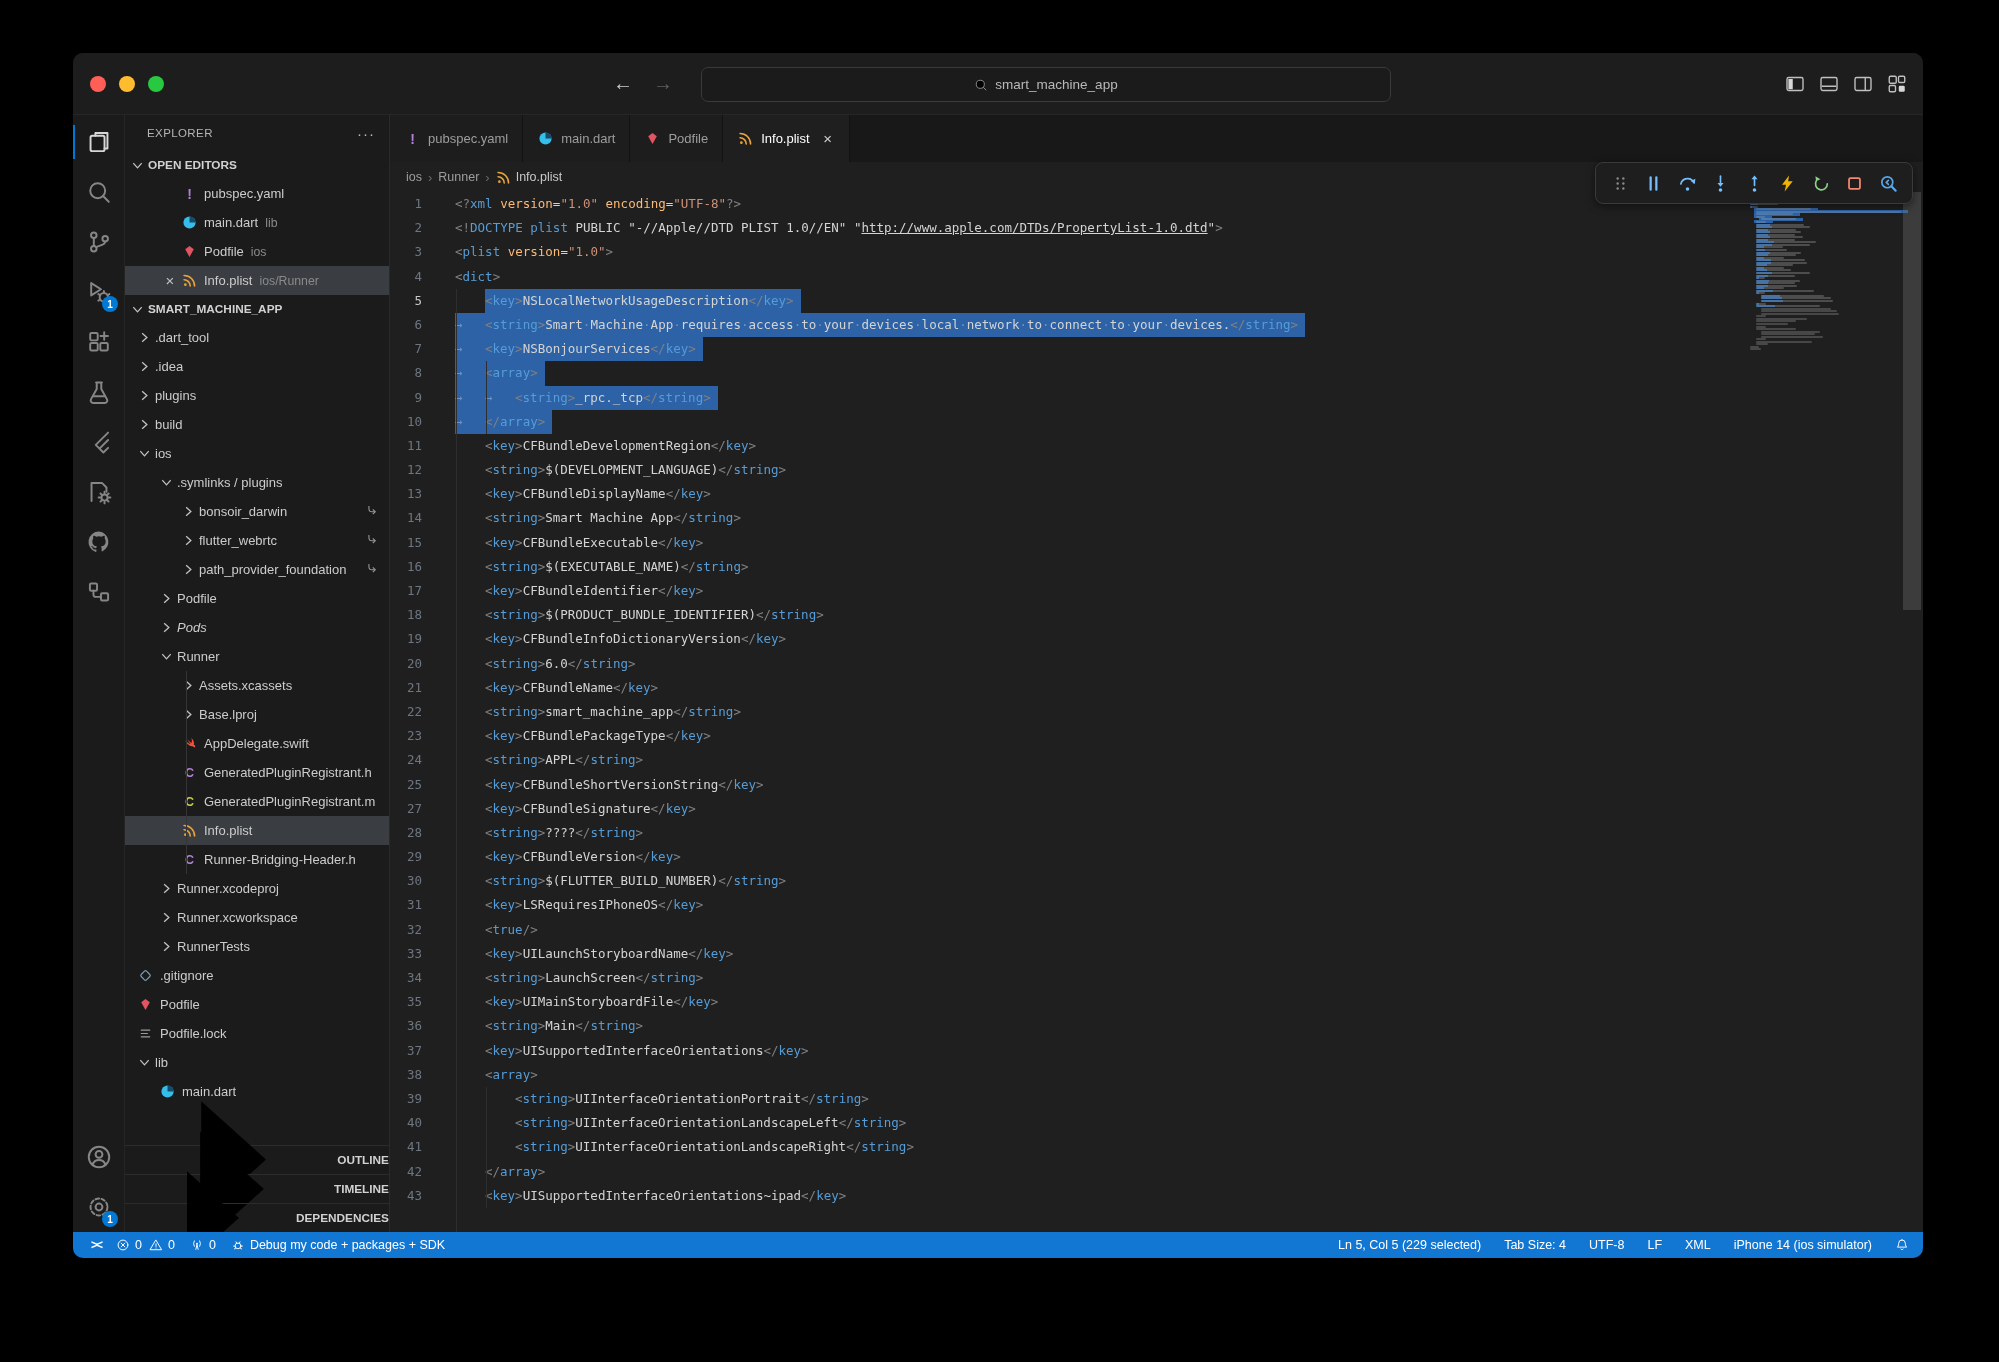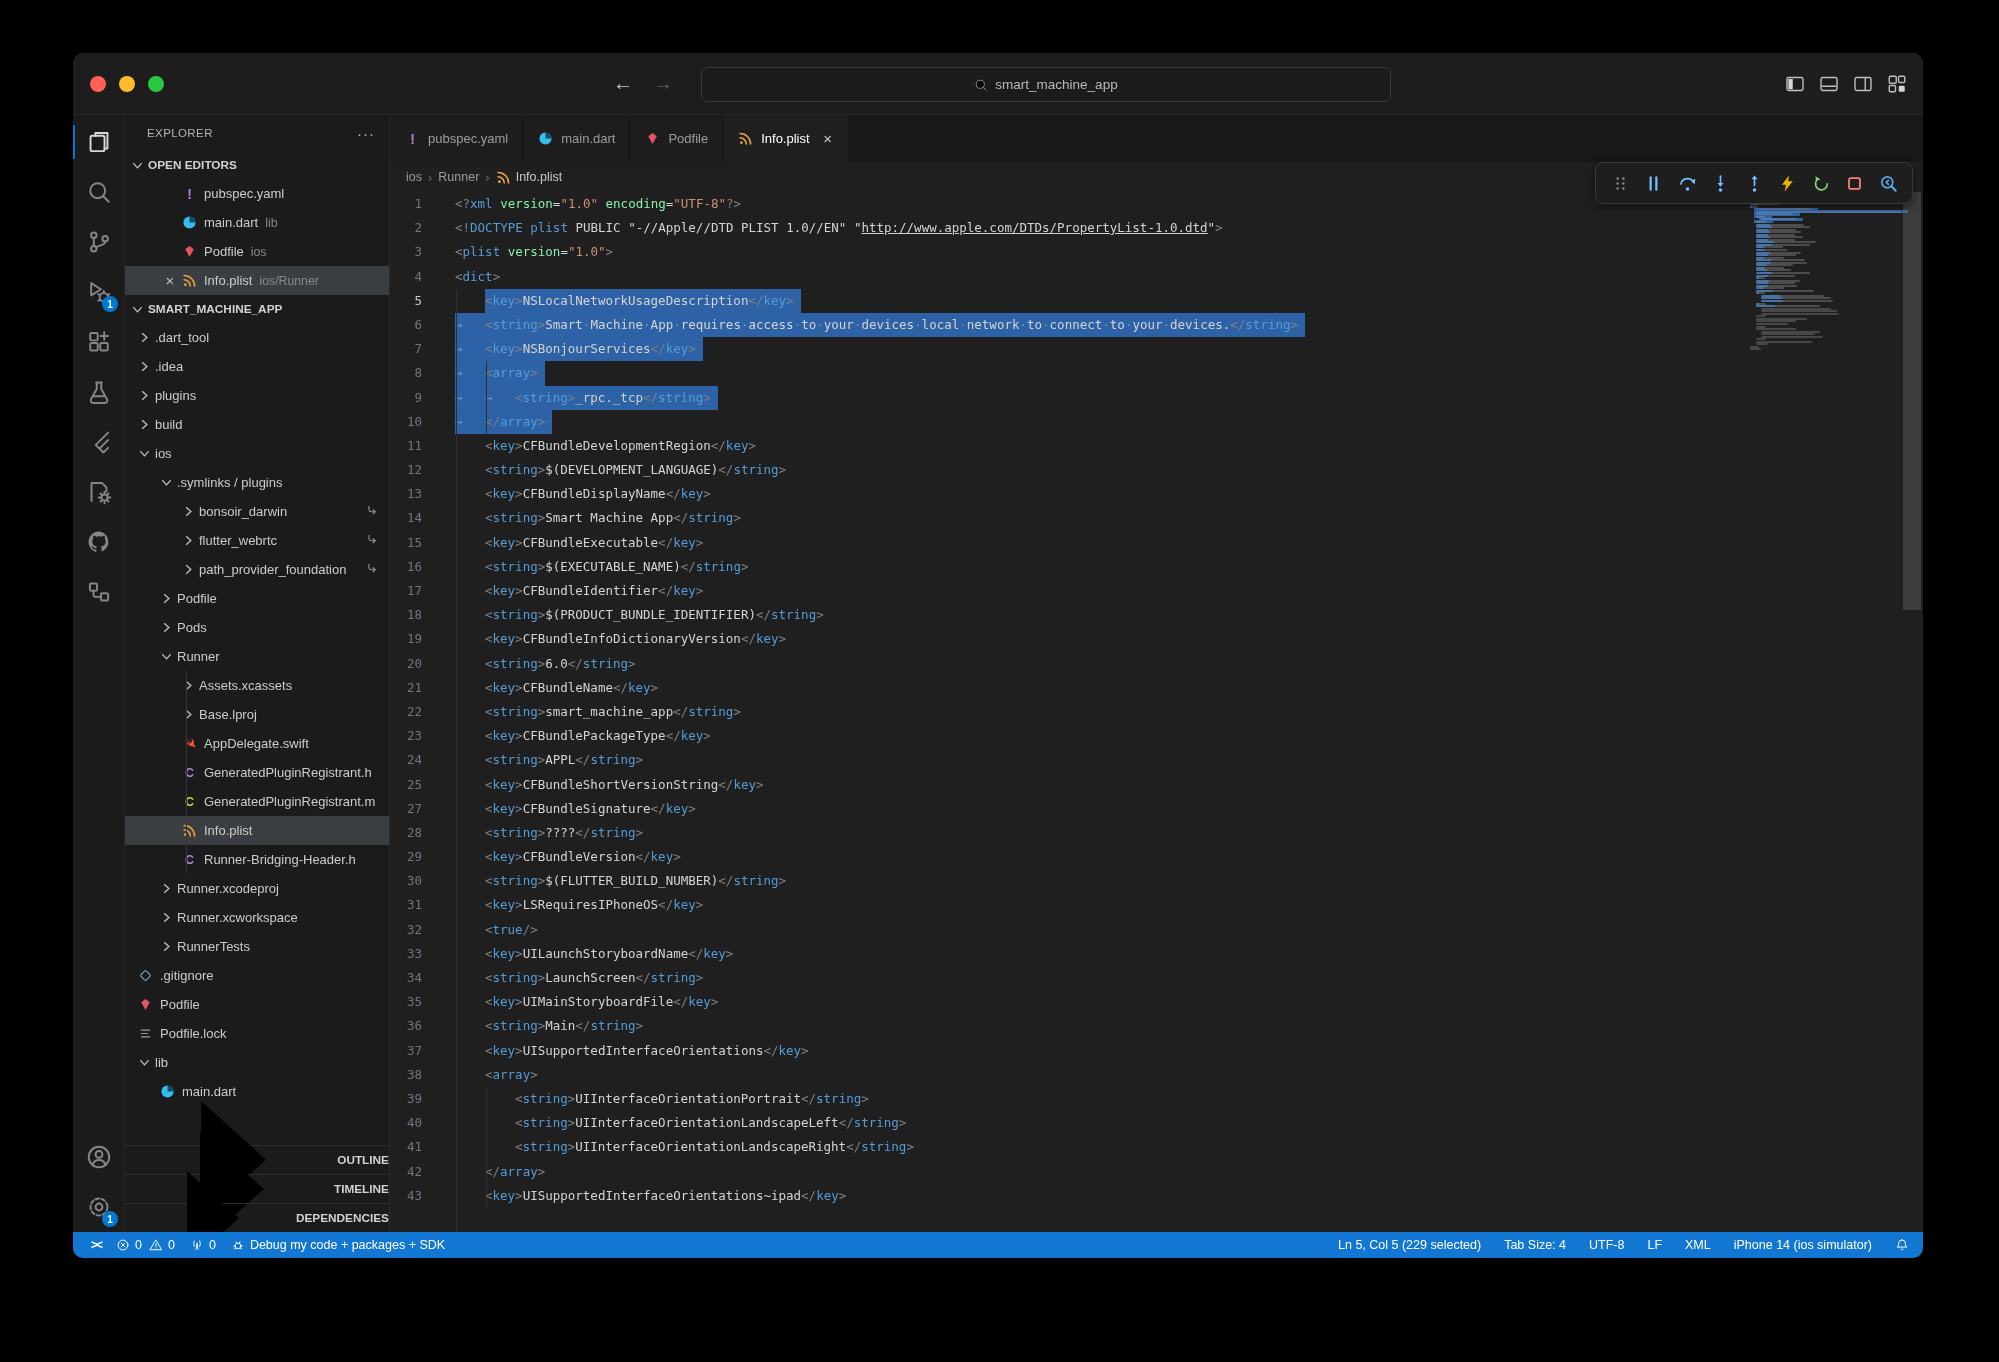--- a/index.html
+++ b/index.html
@@ -55,21 +55,21 @@
   .tab.active{background:#1f1f1f;color:#ffffff;}
   .tab .closex{font-size:15px;color:#cfcfcf;width:14px;flex:0 0 14px;margin-left:4px;}
   .breadcrumbs{height:30px;display:flex;align-items:center;gap:6px;padding-left:16px;font-size:12.5px;color:#9d9d9d;}
   .breadcrumbs .sep{color:#6a6a6a;font-size:13px;}
   .breadcrumbs .bc-file{color:#c8c8c8;display:flex;align-items:center;gap:5px;}
   .codearea{position:relative;flex:1;overflow:hidden;font-family:"DejaVu Sans Mono",monospace;font-size:12.5px;}
   .cl{display:flex;height:24.2px;line-height:24.2px;white-space:pre;}
   .ln{flex:0 0 65px;text-align:right;padding-right:33px;color:#6e7681;user-select:none;}
   .ln.cur{color:#c6c6c6;}
   .lcode{flex:1;}
-  .tk-p{color:#808080}.tk-tag{color:#569cd6}.tk-at{color:#86efac}.tk-eq{color:#d4d4d4}
+  .tk-p{color:#808080}.tk-tag{color:#569cd6}.tk-at{color:#fdba74}.tk-eq{color:#d4d4d4}
   .tk-s{color:#ce9178}.tk-x{color:#d4d4d4}.tk-u{color:#d4d4d4;text-decoration:underline}
   .sel{background:#2d62a6;display:inline-block;height:24.2px;padding-right:7px;}
   .ind{display:inline-block;}
   .tabarrow{display:inline-block;width:30px;color:#6e93bd;}
   .wsdot{color:#6e93bd;}
   .iguide{position:absolute;width:1px;background:#2e2e2e;}
   
   .minimap{position:absolute;top:0;right:22px;width:155px;bottom:0;background:#1f1f1f;}
   .mm-row{position:absolute;height:2px;border-radius:1px;background:linear-gradient(90deg,#4f81b8 0 30%,rgba(150,150,150,.45) 30%);opacity:.85;}
   .mm-row.gray{background:rgba(150,150,150,.4);}
@@ -348,21 +348,21 @@
                 <path d="M4.5 3.5v3a3.5 3.5 0 003.5 3.5h3"></path>
                 <path d="M8.9 7.2l2.9 2.8-2.9 2.8"></path>
               </svg></span>
           </div>
           <div class="row" style="padding-left:34px;">
             <svg class="chev" viewBox="0 0 16 16">
               <polyline points="5.5,3.5 10.5,8 5.5,12.5"></polyline>
             </svg>
             <span class="lbl">Podfile</span>
           </div>
-          <div class="row" style="padding-left:34px;">
+          <div class="row" style="padding-left:34px;font-style:italic;">
             <svg class="chev" viewBox="0 0 16 16">
               <polyline points="5.5,3.5 10.5,8 5.5,12.5"></polyline>
             </svg>
             <span class="lbl">Pods</span>
           </div>
           <div class="row" style="padding-left:34px;">
             <svg class="chev" viewBox="0 0 16 16" style="transform:rotate(90deg)">
               <polyline points="5.5,3.5 10.5,8 5.5,12.5"></polyline>
             </svg>
             <span class="lbl">Runner</span>

